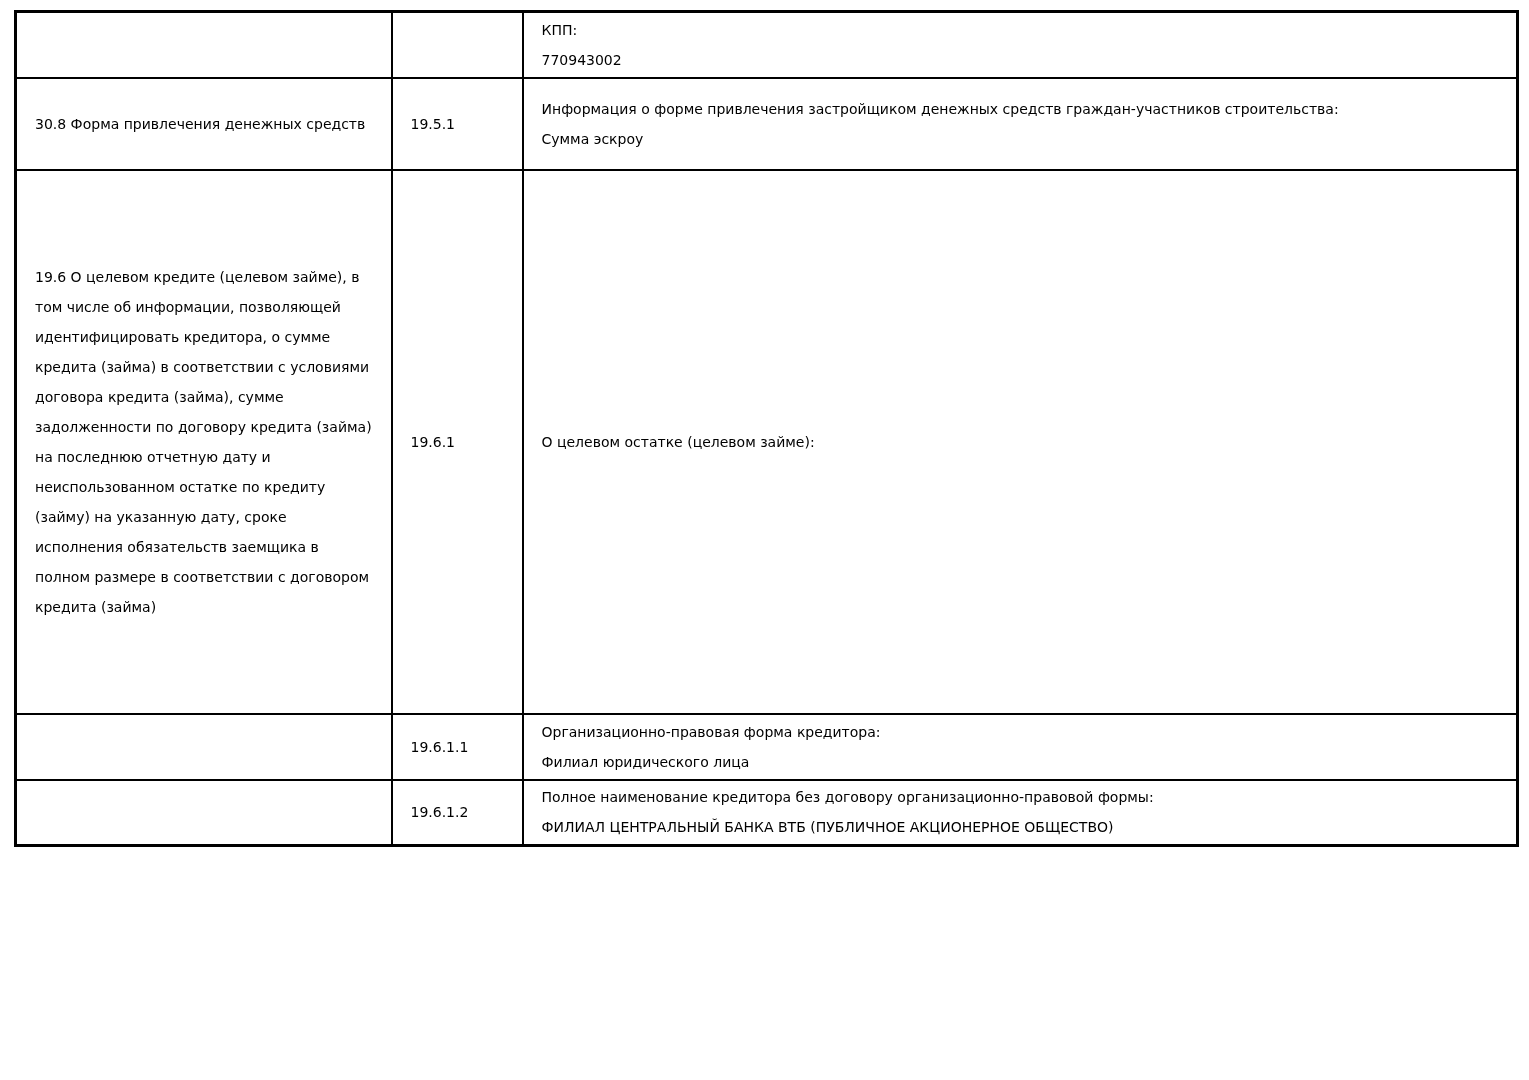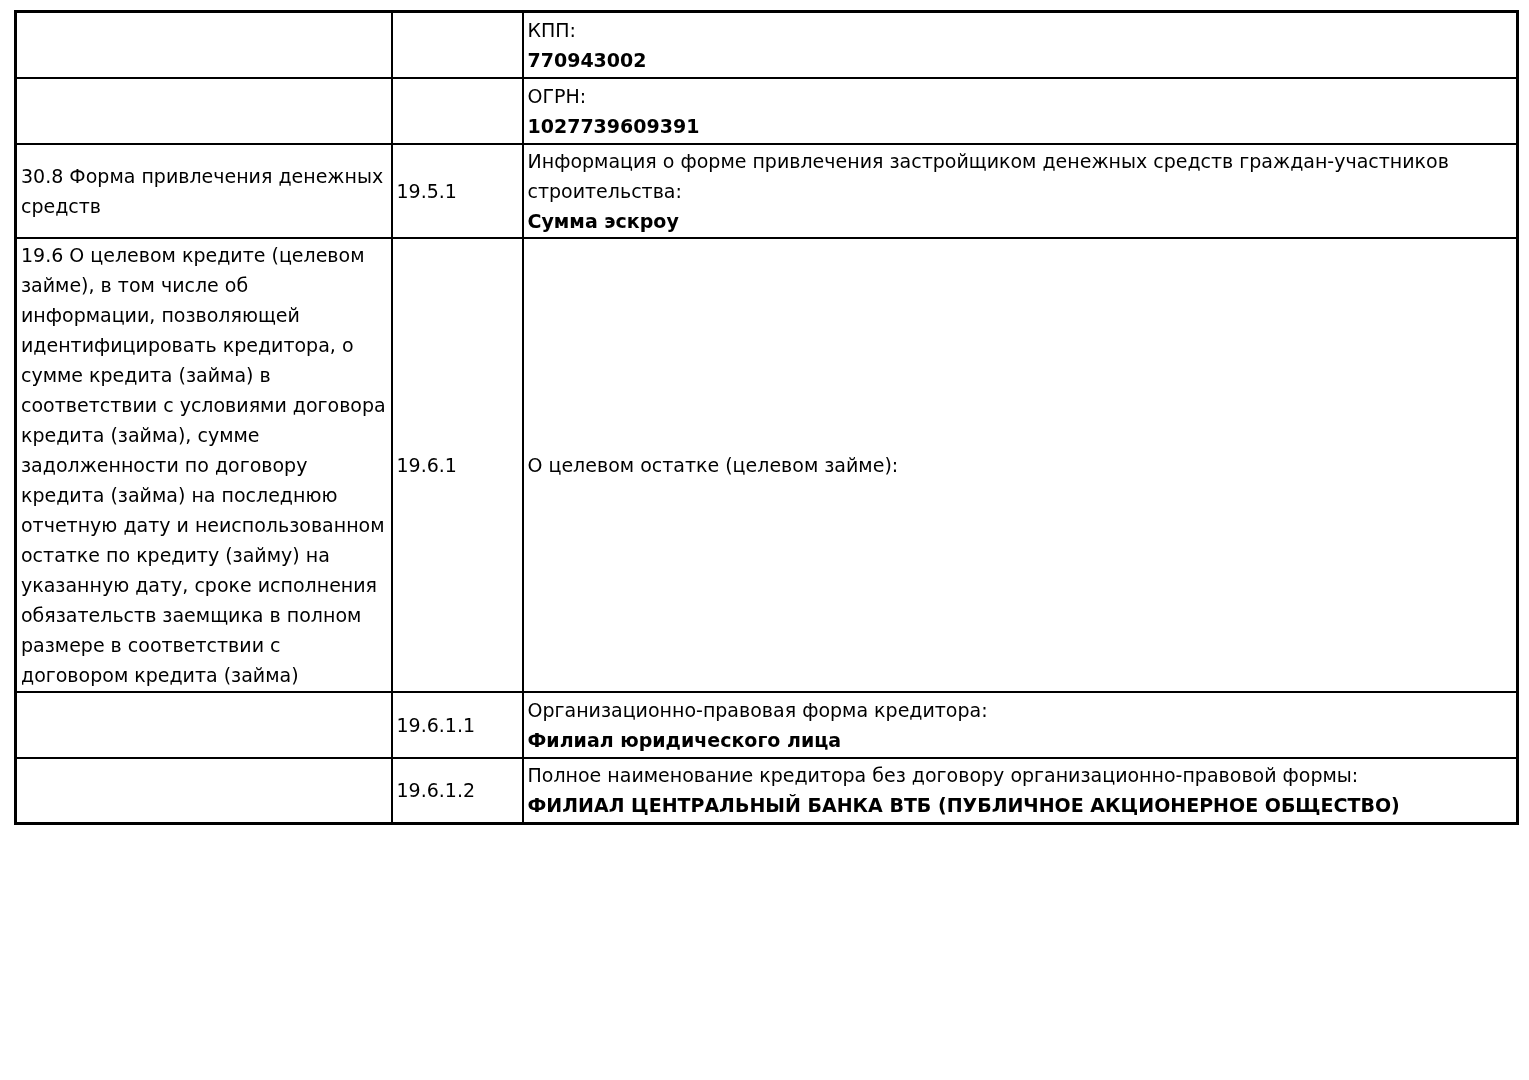--- a/index.html
+++ b/index.html
@@ -13,31 +13,31 @@
     font-family: "DejaVu Sans", sans-serif;
   }
   table.doc {
     border-collapse: collapse;
     table-layout: fixed;
     width: 1502px;
     border: 3px solid #000000;
   }
   table.doc td {
     border: 2px solid #000000;
-    padding: 1px 4px;
+    padding: 1px 18px;
     vertical-align: middle;
-    font-size: 19px;
+    font-size: 14px;
     line-height: 30px;
     overflow: hidden;
     word-wrap: break-word;
   }
-  .val { font-weight: bold; }
+  .val { font-weight: normal; }
   .rh-s  { height: 66px;  }
   .rh-m  { height: 92px;  }
-  .rh-xl { height: 444px; }
+  .rh-xl { height: 544px; }
 </style>
 </head>
 <body>
 
 <div class="page">
   <table class="doc">
     <colgroup>
       <col style="width:376px">
       <col style="width:131px">
       <col style="width:995px">
@@ -46,28 +46,20 @@
     <tbody>
         <tr class="rh-s">
       <td></td>
       <td></td>
       <td>
         <div>КПП:</div>
         <div class="val">770943002</div>
       </td>
     </tr>
 
-    <tr class="rh-s">
-      <td></td>
-      <td></td>
-      <td>
-        <div>ОГРН:</div>
-        <div class="val">1027739609391</div>
-      </td>
-    </tr>
 
 
     <tr class="rh-m">
       <td>
         <div>30.8 Форма привлечения денежных средств</div>
       </td>
       <td>
         <div>19.5.1</div>
       </td>
       <td>

